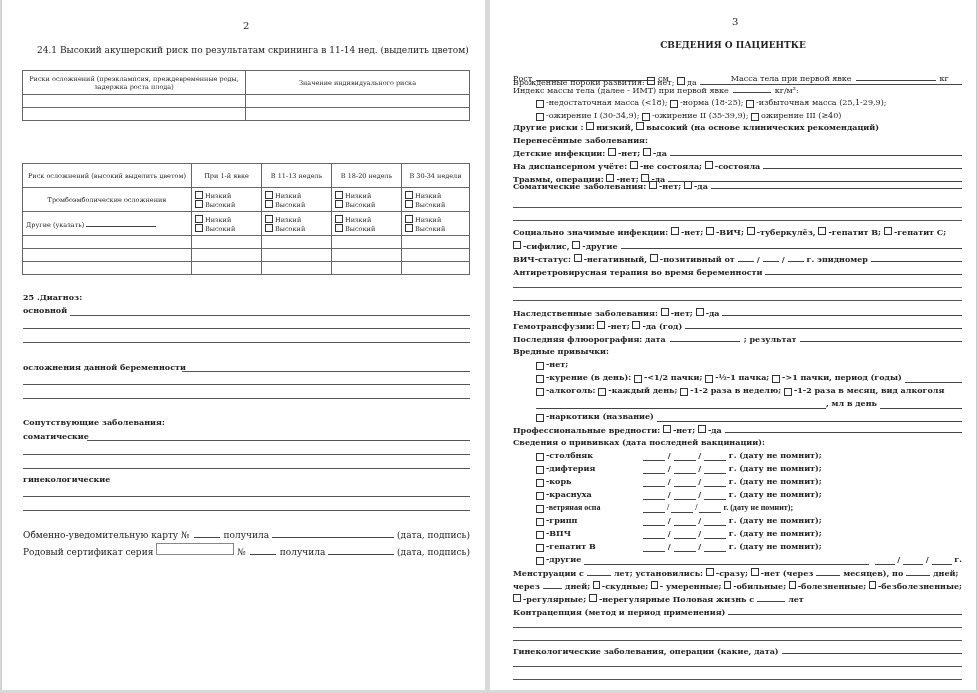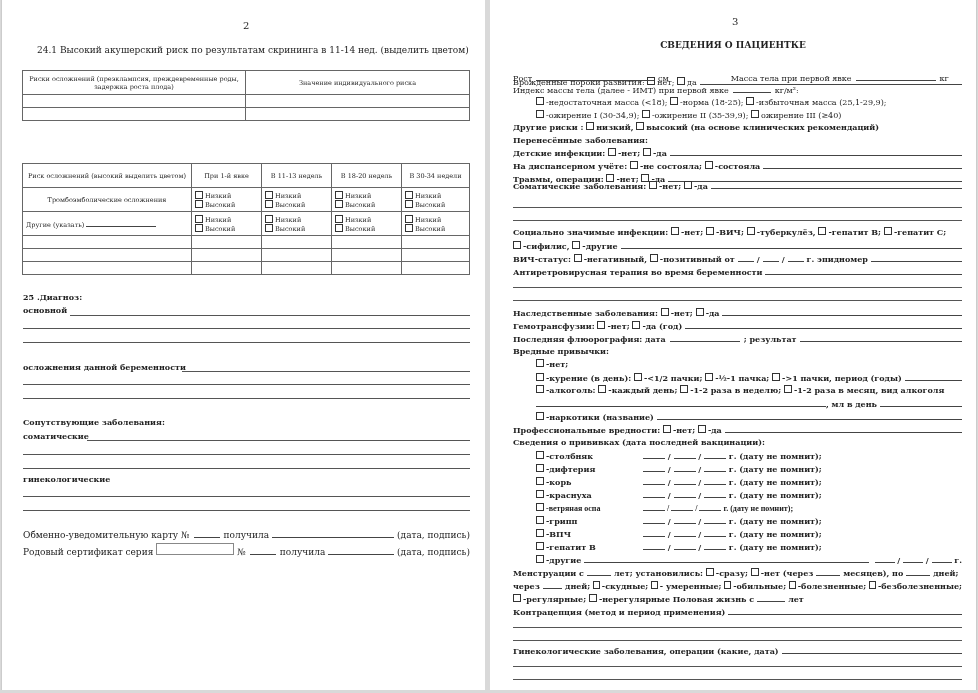--- a/index.html
+++ b/index.html
@@ -14,21 +14,21 @@
   .t8 { font-size:8px; line-height:11px; }
   .b { font-weight:bold; }
   .line { position:absolute; height:0; border-top:1px solid #555; }
   table.grid { position:absolute; border-collapse:collapse; }
   table.grid td { border:1px solid #666; padding:0 3px; font-size:6.5px; line-height:8px; vertical-align:middle; }
   .center { text-align:center; }
   .cb { display:inline-block; width:6px; height:6px; border:1px solid #333; vertical-align:-1px; margin-right:2px; background:#fff; }
   .uline { display:inline-block; border-bottom:1px solid #444; height:8px; vertical-align:baseline; }
   .row { position:absolute; left:23px; right:14px; font-size:8px; line-height:11px; white-space:nowrap; display:flex; align-items:baseline; }
   .fill { flex:1; border-bottom:1px solid #444; margin-left:3px; height:8px; }
-  .ind { padding-left:23px; }
+  .ind { padding-left:23px;align-items:flex-end; }
   .serbox { display:inline-block; width:76px; height:10px; border:1px solid #888; vertical-align:-2px; }
 </style>
 </head>
 <body>
 
 <div class="page" id="page-left">
   <div class="abs pn" style="left:241px;top:20px;">2</div>
   <div class="abs t9" style="left:35px;top:44px;">24.1 Высокий акушерский риск по результатам скрининга в 11-14 нед. (выделить цветом)</div>
 
   <table class="grid" style="left:20px;top:70px;width:448px;">

